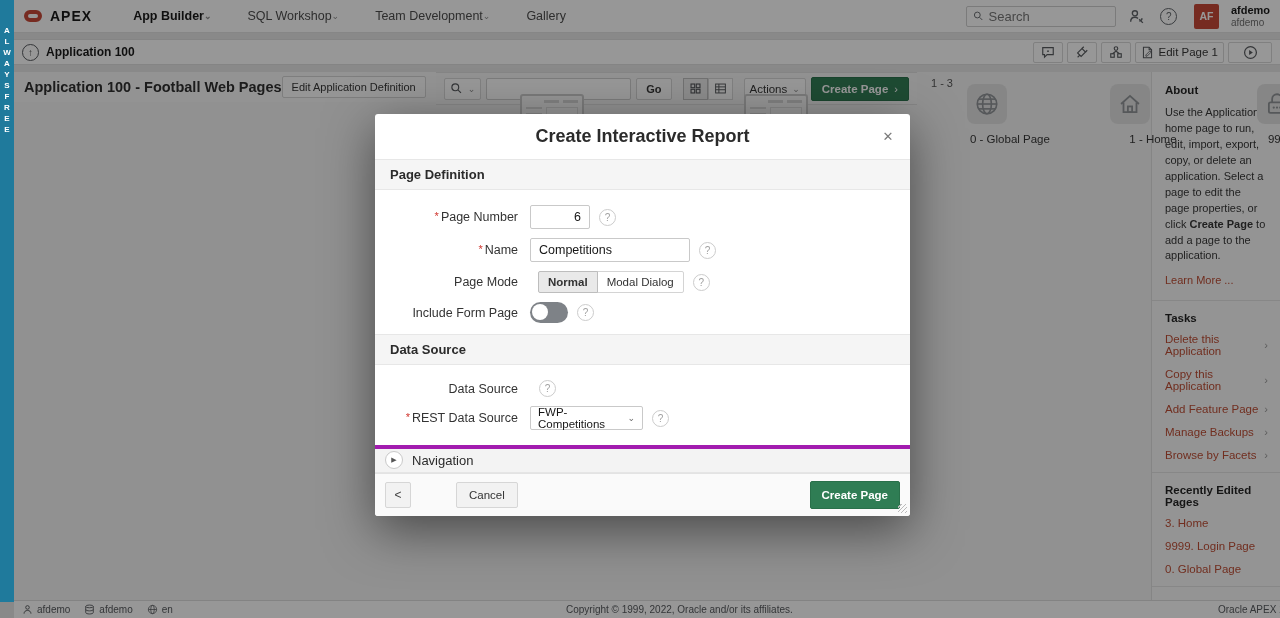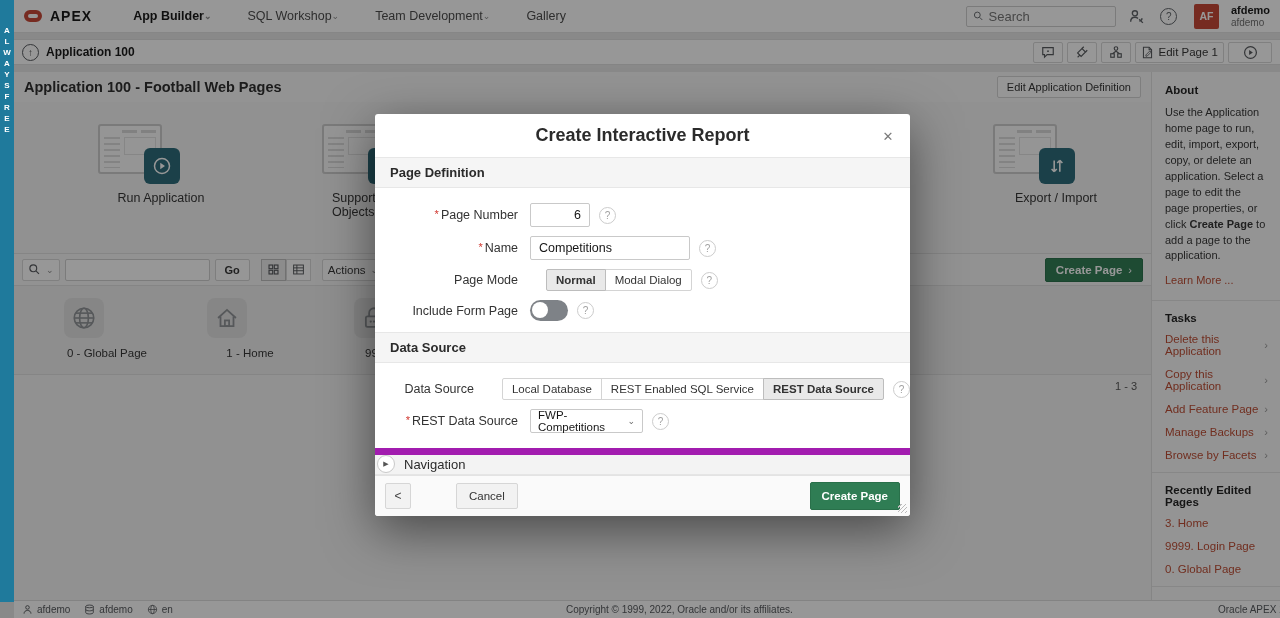--- a/index.html
+++ b/index.html
@@ -32,21 +32,21 @@
   .toolbar-row { position:absolute; left:14px; right:0; top:39px; height:26px; background:#fff; border-top:1px solid #dedede; border-bottom:1px solid #dedede; display:flex; align-items:center; padding:0 8px; }
   .crumb { display:flex; align-items:center; gap:7px; cursor:pointer; }
   .crumb-circ { width:17px; height:17px; border:1.4px solid #55585c; border-radius:50%; font-size:10px; display:flex; align-items:center; justify-content:center; color:#444; }
   .crumb-label { font-size:12px; font-weight:bold; }
   .tb-right { margin-left:auto; display:flex; align-items:center; gap:4px; }
   .icon-btn { height:21px; min-width:30px; border:1px solid #d7d7d7; background:#fff; border-radius:2px; display:flex; align-items:center; justify-content:center; color:#55585c; cursor:pointer; padding:0 5px; gap:5px; }
   .icon-btn .lbl { font-size:11.5px; color:#333; }
 
   
   .page-body { position:absolute; left:14px; right:0; top:72px; bottom:18px; display:flex; background:#f4f4f4; }
-  .main-col { flex:1; display:flex; flex-direction:column; min-width:0; }
+  .main-col { flex:1; display:flex; flex-direction:row; min-width:0; }
   .title-row { height:30px; display:flex; align-items:center; justify-content:space-between; padding:0 10px; background:#f9f9f9; }
   .page-title { font-size:14.5px; font-weight:bold; color:#2b2b2b; }
   .sm-btn { font-size:11px; border:1px solid #d4d4d4; background:#fdfdfd; border-radius:2px; padding:4px 9px; color:#333; cursor:pointer; }
 
   .actions-strip { height:151px; position:relative; }
   .action-card { position:absolute; top:22px; width:150px; display:flex; flex-direction:column; align-items:center; cursor:pointer; }
   .art { position:relative; width:64px; height:50px; background:#fbfbfb; border:2px solid #cdcdcd; border-radius:3px; margin-right:18px; }
   .wf-top { position:absolute; top:4px; right:4px; width:15px; height:3px; background:#d9d9d9; box-shadow:-19px 0 0 #d9d9d9; }
   .wf-side { position:absolute; top:11px; left:4px; width:16px; bottom:4px; background:repeating-linear-gradient(#dcdcdc 0 2px, transparent 2px 6px); }
   .wf-main { position:absolute; top:11px; left:24px; right:4px; height:18px; border:1px solid #e2e2e2; }
@@ -91,28 +91,28 @@
   .section-bar { background:#f5f5f5; border-top:1px solid #e7e7e7; border-bottom:1px solid #e7e7e7; padding:7px 15px; font-size:13px; font-weight:bold; color:#2b2b2b; }
   .frow { display:flex; align-items:center; margin:9px 0; }
   .flabel { width:155px; text-align:right; padding-right:12px; font-size:12.5px; color:#333; }
   .req { color:#d0342c; margin-right:2px; font-size:11px; vertical-align:top; }
   .txt-input { height:24px; border:1px solid #c9c9c9; border-radius:2px; font-size:12.5px; padding:0 8px; font-family:inherit; color:#161616; outline:none; background:#fff; }
   .num { width:60px; text-align:right; }
   .nm { width:160px; }
   .help { width:17px; height:17px; border:1px solid #cccccc; border-radius:50%; color:#a0a0a0; font-size:10px; display:flex; align-items:center; justify-content:center; margin-left:9px; flex:none; cursor:pointer; }
   .pill-group { display:flex; }
   .pill { border:1px solid #d4d4d4; background:#fff; padding:4px 9px; font-size:11.5px; color:#333; margin-left:-1px; cursor:pointer; white-space:nowrap; }
-  .pill:first-child { border-radius:2px 0 0 2px; margin-left:16px; }
+  .pill:first-child { border-radius:2px 0 0 2px; margin-left:8px; }
   .pill:last-child { border-radius:0 2px 2px 0; }
   .pill.selected { background:#e9e9e9; font-weight:bold; border-color:#bdbdbd; position:relative; z-index:1; }
   .toggle { width:38px; height:21px; background:#7e8287; border:1px solid #6e7control; border-radius:11px; position:relative; cursor:pointer; flex:none; }
   .knob { position:absolute; left:2px; top:2px; width:16px; height:16px; background:#fff; border-radius:50%; }
   .select { width:113px; height:24px; border:1px solid #c9c9c9; border-radius:2px; background:#fff; font-size:11.5px; padding:0 7px; display:flex; align-items:center; justify-content:space-between; cursor:pointer; }
   .select .caret { color:#6a6a6a; }
-  .nav-collapse { background:#f3f3f3; border-top:7px solid #a21caf; border-bottom:1px solid #e5e5e5; height:28px; display:flex; align-items:center; gap:9px; padding:0 2px; margin-top:4px; cursor:pointer; }
+  .nav-collapse { background:#f3f3f3; border-top:4px solid #a21caf; border-bottom:1px solid #e5e5e5; height:28px; display:flex; align-items:center; gap:9px; padding:0 10px; margin-top:4px; cursor:pointer; }
   .disclose { width:18px; height:18px; border:1px solid #c9c9c9; border-radius:50%; background:#fff; font-size:7px; color:#555; display:flex; align-items:center; justify-content:center; }
   .nav-label { font-size:13px; color:#2b2b2b; }
   .modal-fill { flex:1; }
   .modal-footer { height:44px; background:#fafafa; border-top:1px solid #e3e3e3; display:flex; align-items:center; gap:7px; padding:0 10px; border-radius:0 0 3px 3px; position:relative; }
   .btn-back { width:26px; height:26px; border:1px solid #d6d6d6; background:#f2f2f2; border-radius:2px; font-size:12px; color:#444; display:flex; align-items:center; justify-content:center; cursor:pointer; }
   .btn-cancel { padding:6px 12px; border:1px solid #d6d6d6; background:#f2f2f2; border-radius:2px; font-size:11.5px; color:#333; cursor:pointer;margin-left:38px; }
   .btn-create { margin-left:auto; padding:7px 11px; background:#2F7D54; border:1px solid #29704a; color:#fff; font-size:11.5px; font-weight:bold; border-radius:2px; cursor:pointer; }
   .resize-handle { position:absolute; right:3px; bottom:3px; width:9px; height:9px; background:repeating-linear-gradient(135deg, transparent 0 2px, #bbb 2px 3px); }
   svg { display:block; }
 </style>
@@ -456,25 +456,20 @@
           </div>
         <div class="help">?</div>
       </div>
     </div>
 
     <div class="section-bar">Data Source</div>
 
     <div style="padding:6px 0 2px;">
       <div class="frow">
         <div class="flabel">Data Source</div>
-        <div class="pill-group">
-          <div class="pill">Local Database</div>
-          <div class="pill">REST Enabled SQL Service</div>
-          <div class="pill selected">REST Data Source</div>
-        </div>
         <div class="help">?</div>
       </div>
       <div class="frow">
         <div class="flabel"><span class="req">*</span><span>REST Data Source</span></div>
         <div class="select">
           <span>FWP-Competitions</span>
           <span class="caret">⌄</span>
         </div>
         <div class="help">?</div>
       </div>

